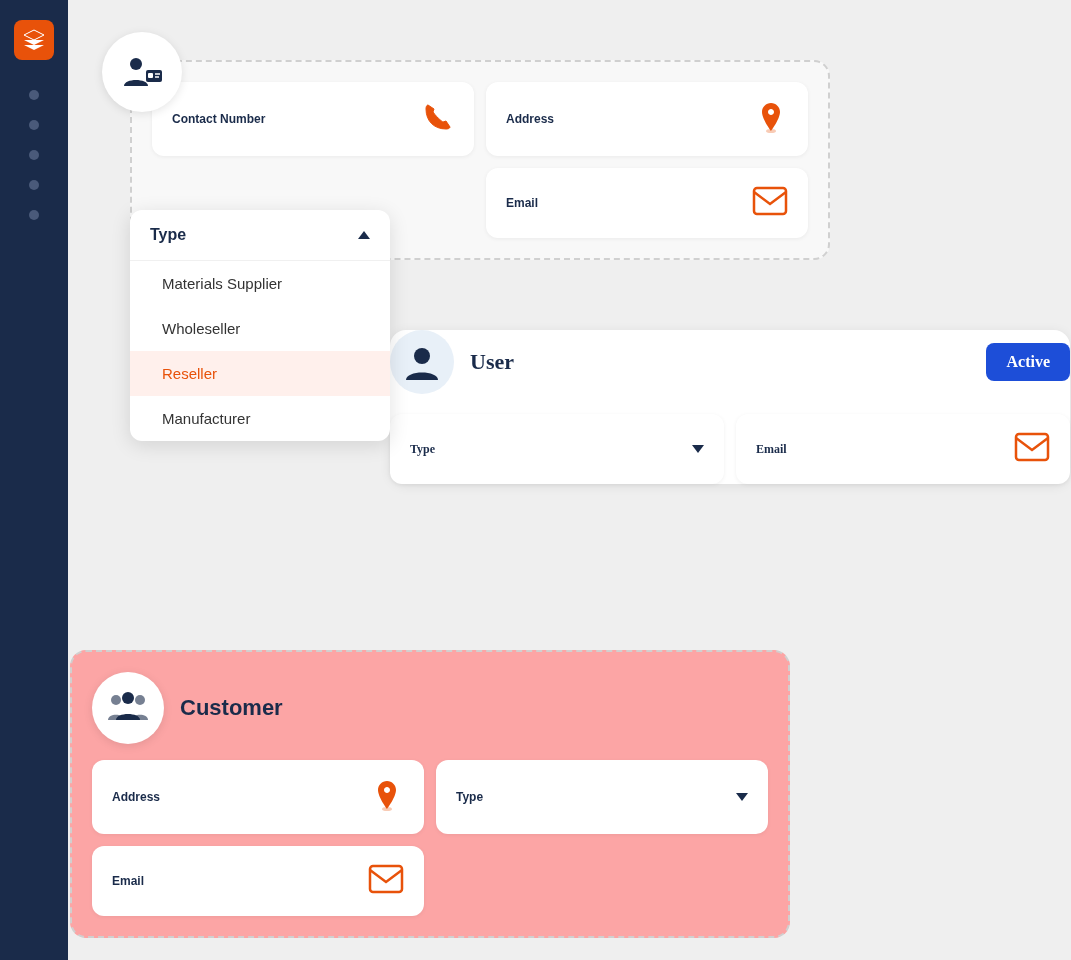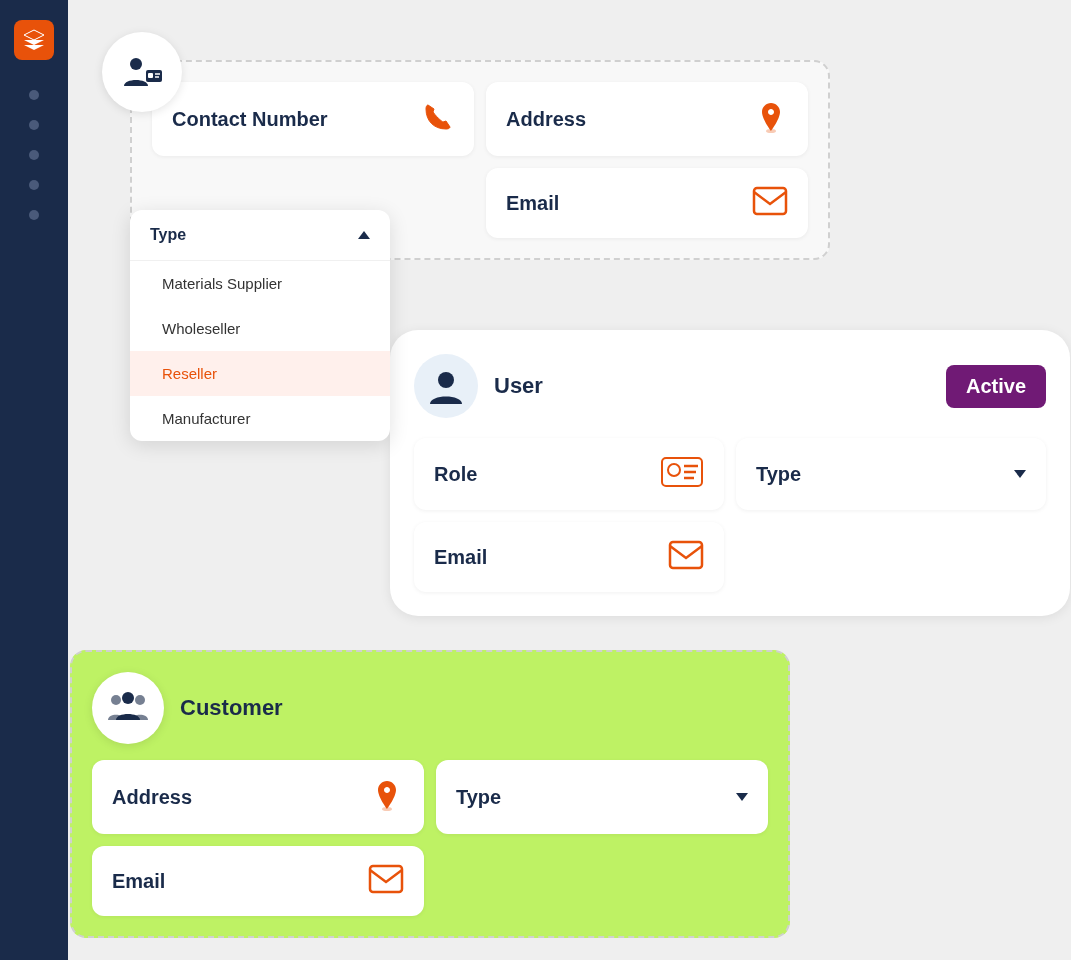--- a/index.html
+++ b/index.html
@@ -92,21 +92,21 @@
       border-radius: 12px;
       padding: 18px 20px;
       display: flex;
       align-items: center;
       justify-content: space-between;
       box-shadow: 0 1px 4px rgba(0,0,0,0.06);
     }
 
     .field-label {
       font-weight: 700;
-      font-size: 20px;
+      font-size: 12px;
       color: #1a2b4a;
     }
 
     
     .type-dropdown {
       position: absolute;
       left: 100px;
       top: 200px;
       width: 260px;
       background: white;
@@ -142,24 +142,24 @@
       color: #e8520a;
     }
 
     
     .user-card {
       position: absolute;
       left: 380px;
       top: 320px;
       width: 680px;
       background: white;
-      border-radius: 28px;
-      padding: 24px;
+      border-radius: 16px;
       box-shadow: 0 2px 12px rgba(0,0,0,0.08);
       z-index: 6;
+      font-family: Liberation Serif, serif;
     }
 
     .user-card-header {
       display: flex;
       align-items: center;
       margin-bottom: 20px;
     }
 
     .user-avatar {
       width: 64px;
@@ -173,41 +173,41 @@
     }
 
     .user-title {
       font-size: 22px;
       font-weight: 700;
       color: #1a2b4a;
       flex: 1;
     }
 
     .active-badge {
-      background: #701a75;
+      background: #1d4ed8;
       color: white;
       font-weight: 700;
-      font-size: 20px;
+      font-size: 16px;
       padding: 10px 20px;
       border-radius: 8px;
     }
 
     .user-fields-grid {
       display: grid;
       grid-template-columns: 1fr 1fr;
       gap: 12px;
     }
 
     
     .customer-card {
       position: absolute;
       left: 60px;
       top: 640px;
       width: 720px;
-      background: #bef264;
+      background: #fca5a5;
       border-radius: 16px;
       border: 2px dashed #d0d0d0;
       padding: 20px;
       z-index: 5;
     }
 
     .customer-header {
       display: flex;
       align-items: center;
       margin-bottom: 16px;
@@ -331,32 +331,20 @@
           <circle cx="20" cy="14" r="8" fill="#1a2b4a"></circle>
           <path d="M4 38c0-10 32-10 32 0" fill="#1a2b4a"></path>
         </svg>
       </div>
       <span class="user-title">User</span>
       <div class="active-badge">Active</div>
     </div>
 
     <div class="user-fields-grid">
 
-      <div class="field-card">
-        <span class="field-label">Role</span>
-        <span>
-          <svg width="44" height="32" viewBox="0 0 44 32" fill="none">
-            <rect x="2" y="2" width="40" height="28" rx="4" stroke="#e8520a" stroke-width="2" fill="none"></rect>
-            <circle cx="14" cy="14" r="6" stroke="#e8520a" stroke-width="2" fill="none"></circle>
-            <line x1="24" y1="10" x2="38" y2="10" stroke="#e8520a" stroke-width="2.5"></line>
-            <line x1="24" y1="16" x2="36" y2="16" stroke="#e8520a" stroke-width="2.5"></line>
-            <line x1="24" y1="22" x2="34" y2="22" stroke="#e8520a" stroke-width="2.5"></line>
-          </svg>
-        </span>
-      </div>
 
 
       <div class="field-card">
         <span class="field-label">Type</span>
         <div class="chevron-down"></div>
       </div>
 
       <div class="field-card">
         <span class="field-label">Email</span>
         <span>

